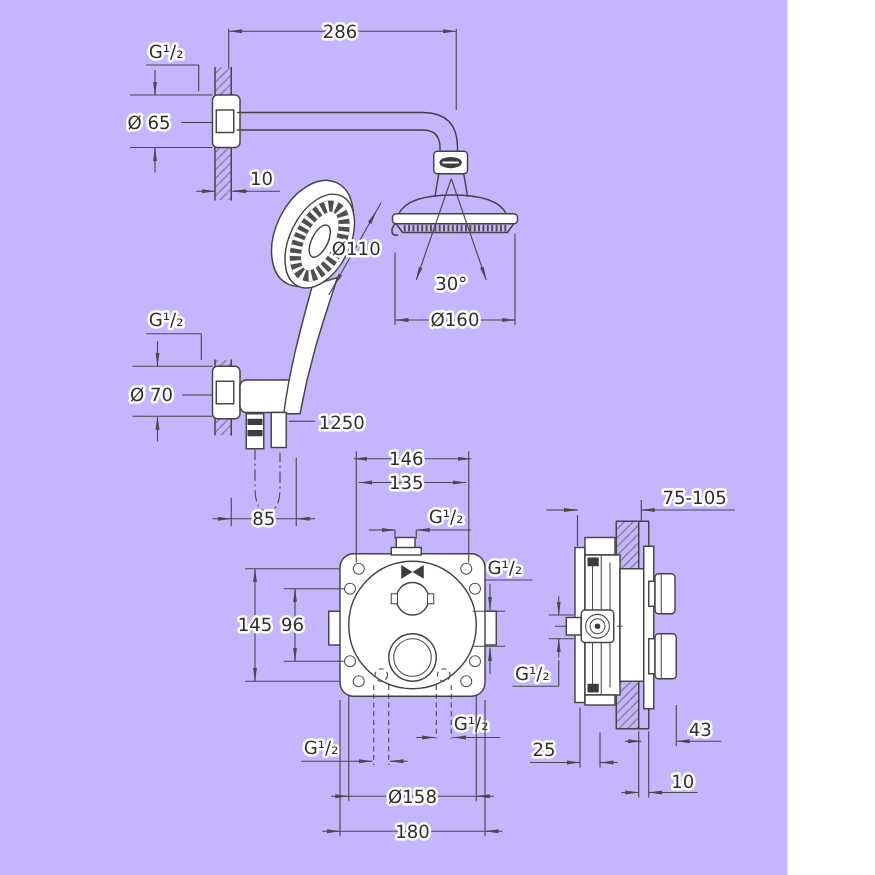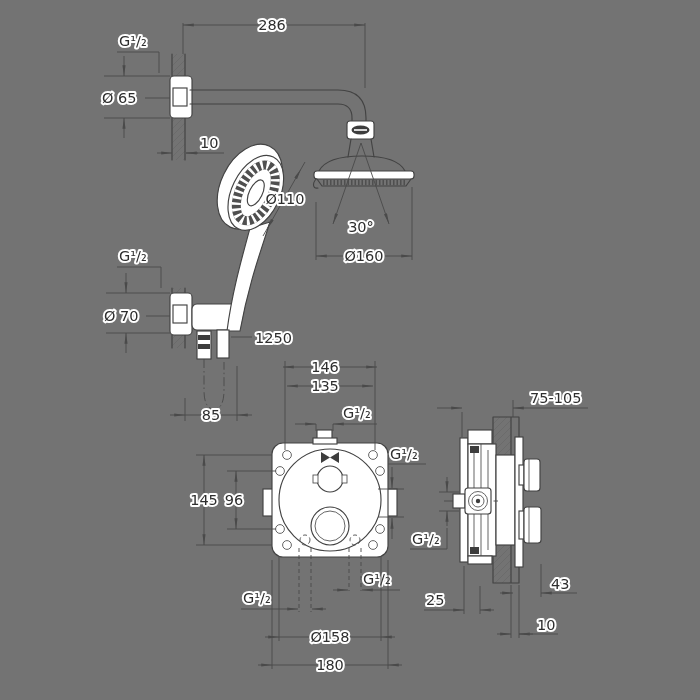--- a/index.html
+++ b/index.html
@@ -1,16 +1,16 @@
 <!DOCTYPE html>
 <html><head>
 <meta charset="utf-8">
 <style>
   html,body{margin:0;padding:0;background:#ffffff;}
-  .stage{width:700px;height:700px;background:#737373;position:relative;font-family:"DejaVu Sans",sans-serif;}
+  .stage{width:630px;height:700px;background:#c4b5fd;position:relative;font-family:"DejaVu Sans",sans-serif;}
   svg{display:block;}
   .ln{stroke:#434343;stroke-width:1.15;fill:none;stroke-linecap:round;}
   .thin{stroke:#4a4a4a;stroke-width:0.85;fill:none;}
   .dim{stroke:#4a4a4a;stroke-width:0.9;fill:none;}
   .dimdash{stroke:#4a4a4a;stroke-width:0.9;fill:none;stroke-dasharray:4 3;}
   .cline{stroke:#4a4a4a;stroke-width:0.9;fill:none;stroke-dasharray:9 3 1.5 3;}
   .whitefill{fill:#ffffff;}
   .darkfill{fill:#3d3d3d;stroke:none;}
   text.dtxt{font:14.5px "DejaVu Sans",sans-serif;fill:#2e2e2e;stroke:#ffffff;stroke-width:4px;paint-order:stroke fill;stroke-linejoin:round;}
   .mid{text-anchor:middle;}

